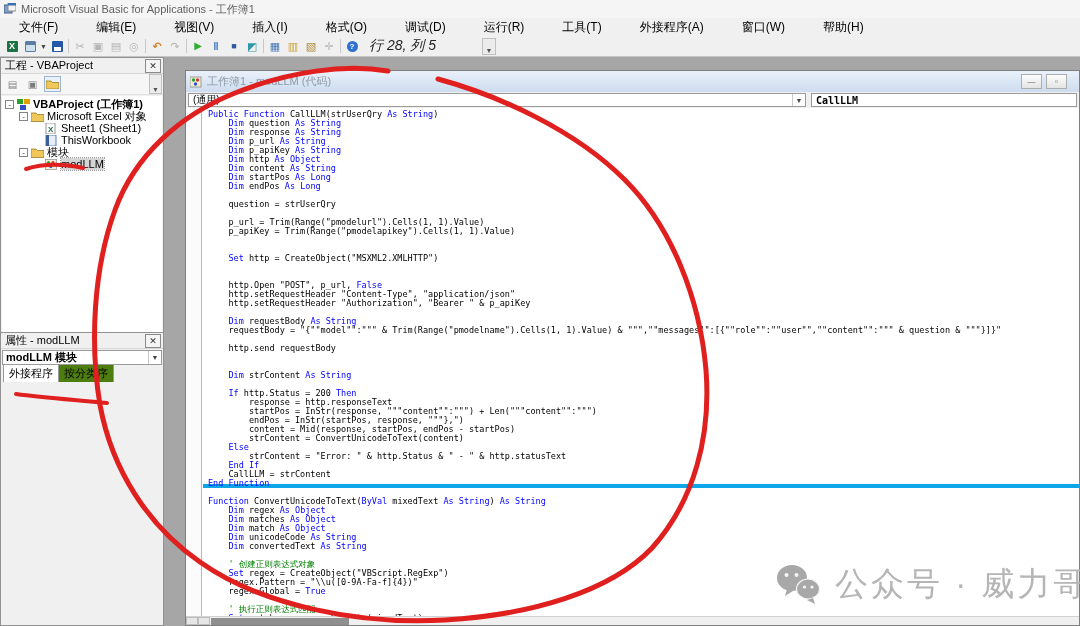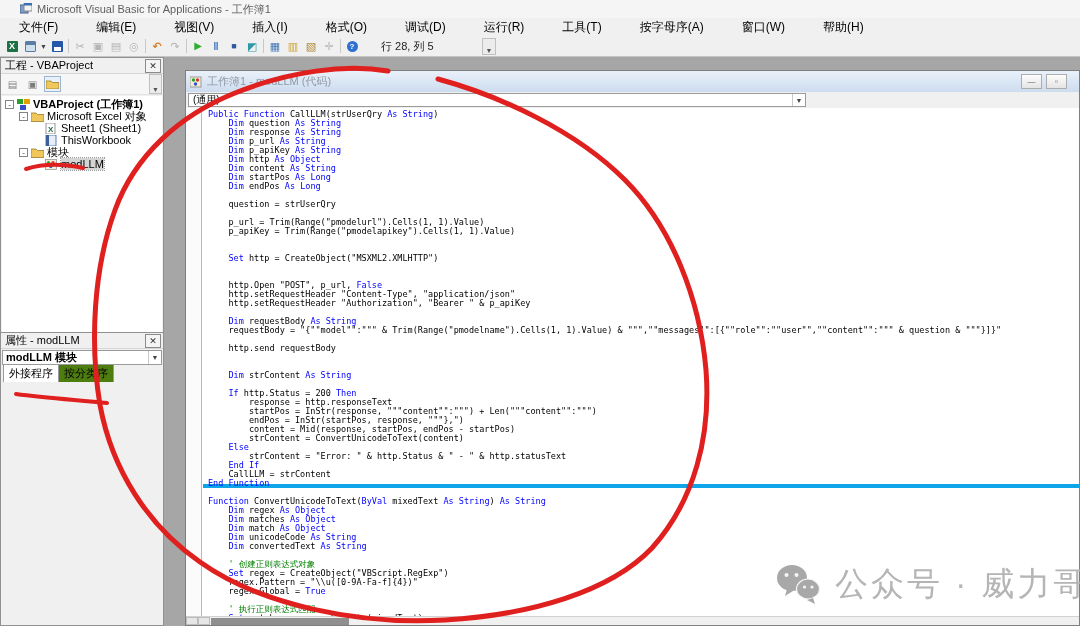--- a/index.html
+++ b/index.html
@@ -4,41 +4,41 @@
 <style>
   * { margin:0; padding:0; box-sizing:border-box; }
   html,body { width:1080px; height:626px; }
   body {
     position:relative; overflow:hidden;
     font-family:"Liberation Sans","DejaVu Sans",sans-serif;
     background:#a6a6a6; font-size:11px; color:#000;
   }
   
   .titlebar { position:absolute; left:0; top:0; width:100%; height:18px;
-    background:#f5f5f5; display:flex; align-items:center; padding-left:20px;
+    background:#f5f5f5; display:flex; align-items:center; padding-left:4px;
     font-size:11px; color:#5f5f5f; }
   .app-icon { width:12px; height:12px; margin-right:5px; }
   .menubar { position:absolute; left:0; top:18px; width:100%; height:18px;
     background:#f0f0f0; display:flex; align-items:center; font-size:12px; }
   .menubar span { padding:2px 19px; cursor:default; }
   .toolbar { position:absolute; left:0; top:36px; width:100%; height:21px;
     background:#f0f0f0; border-bottom:1px solid #c4c4c4;
     display:flex; align-items:center; padding-left:3px; }
   .tb { width:18px; height:17px; display:flex; align-items:center; justify-content:center;
     font-size:11px; line-height:1; }
   .tb-sep { width:1px; height:14px; background:#c8c8c8; margin:0 2px; }
   .box-ic { display:inline-block; width:11px; height:11px; border-radius:1px; }
   .excel-ic { background:#1e7145; color:#fff; font-size:9px; font-weight:bold; text-align:center; line-height:11px; }
   .form-ic { background:#cfe0ef; border:1px solid #5a7da3; }
   .form-ic::before { content:""; display:block; height:3px; background:#5a7da3; }
   .save-ic { background:#2458a8; position:relative; }
   .save-ic::after { content:""; position:absolute; left:2px; bottom:1px; width:7px; height:4px; background:#fff; }
   .help-ic { background:#2f6fd0; border-radius:50%; color:#fff; font-size:8px; font-weight:bold; text-align:center; line-height:11px; }
   .gray { color:#b5b5b5; }
-  .pos-label { margin-left:20px; font-size:11px; color:#222; white-space:pre; }
+  .pos-label { margin-left:8px; font-size:14px; color:#222; white-space:pre;font-style:italic; }
   .tb-overflow { position:absolute; left:482px; top:2px; width:14px; height:17px;
     background:#ececec; border:1px solid #c0c0c0; font-size:7px; color:#555;
     display:flex; align-items:flex-end; justify-content:center; }
   
   .panel { position:absolute; background:#f0f0f0; border:1px solid #919191; }
   .panel-title { height:16px; background:#f0f0f0; border-bottom:1px solid #d6d6d6;
     display:flex; align-items:center; padding:0 2px 0 4px; font-size:11px; }
   .close-x { margin-left:auto; width:16px; height:14px; border:1px solid #8a8a8a;
     background:#f4f4f4; font-size:9px; display:flex; align-items:center; justify-content:center; color:#333; }
   .proj-toolbar { height:21px; background:#f6f6f6; border-bottom:1px solid #e2e2e2;
@@ -116,21 +116,21 @@
 
 <div class="menubar" id="menubar">
     <span>文件(F)</span>
     <span>编辑(E)</span>
     <span>视图(V)</span>
     <span>插入(I)</span>
     <span>格式(O)</span>
     <span>调试(D)</span>
     <span>运行(R)</span>
     <span>工具(T)</span>
-    <span>按字母序(A)</span>
+    <span>外接程序(A)</span>
     <span>窗口(W)</span>
     <span>帮助(H)</span>
   </div>
 
 <div class="toolbar">
   <span class="tb">
       <span class="box-ic excel-ic">X</span>
     </span>
   <span class="tb">
       <span class="box-ic form-ic"></span>
@@ -262,20 +262,23 @@
     <span class="winbtns">
       <span class="win-btn">—</span>
       <span class="win-btn">▫</span>
     </span>
   </div>
   <div class="cw-combos">
     <span class="combo left">
       <span>(通用)</span>
       <span class="combo-arrow">▼</span>
     </span>
+    <span class="combo right">
+      <span>CallLLM</span>
+    </span>
   </div>
   <div class="code-area">
     <div class="margin-strip"></div>
     <div class="code-content" id="codecontent"><div class="code-line"><span class="k">Public Function</span><span class="n"> CallLLM(strUserQry </span><span class="k">As String</span><span class="n">)</span></div><div class="code-line"><span class="n">    </span><span class="k">Dim</span><span class="n"> question </span><span class="k">As String</span></div><div class="code-line"><span class="n">    </span><span class="k">Dim</span><span class="n"> response </span><span class="k">As String</span></div><div class="code-line"><span class="n">    </span><span class="k">Dim</span><span class="n"> p_url </span><span class="k">As String</span></div><div class="code-line"><span class="n">    </span><span class="k">Dim</span><span class="n"> p_apiKey </span><span class="k">As String</span></div><div class="code-line"><span class="n">    </span><span class="k">Dim</span><span class="n"> http </span><span class="k">As Object</span></div><div class="code-line"><span class="n">    </span><span class="k">Dim</span><span class="n"> content </span><span class="k">As String</span></div><div class="code-line"><span class="n">    </span><span class="k">Dim</span><span class="n"> startPos </span><span class="k">As Long</span></div><div class="code-line"><span class="n">    </span><span class="k">Dim</span><span class="n"> endPos </span><span class="k">As Long</span></div><div class="code-line">&nbsp;</div><div class="code-line"><span class="n">    question = strUserQry</span></div><div class="code-line">&nbsp;</div><div class="code-line"><span class="n">    p_url = Trim(Range("pmodelurl").Cells(1, 1).Value)</span></div><div class="code-line"><span class="n">    p_apiKey = Trim(Range("pmodelapikey").Cells(1, 1).Value)</span></div><div class="code-line">&nbsp;</div><div class="code-line">&nbsp;</div><div class="code-line"><span class="n">    </span><span class="k">Set</span><span class="n"> http = CreateObject("MSXML2.XMLHTTP")</span></div><div class="code-line">&nbsp;</div><div class="code-line">&nbsp;</div><div class="code-line"><span class="n">    http.Open "POST", p_url, </span><span class="k">False</span></div><div class="code-line"><span class="n">    http.setRequestHeader "Content-Type", "application/json"</span></div><div class="code-line"><span class="n">    http.setRequestHeader "Authorization", "Bearer " &amp; p_apiKey</span></div><div class="code-line">&nbsp;</div><div class="code-line"><span class="n">    </span><span class="k">Dim</span><span class="n"> requestBody </span><span class="k">As String</span></div><div class="code-line"><span class="n">    requestBody = "{""model"":""" &amp; Trim(Range("pmodelname").Cells(1, 1).Value) &amp; """,""messages"":[{""role"":""user"",""content"":""" &amp; question &amp; """}]}"</span></div><div class="code-line">&nbsp;</div><div class="code-line"><span class="n">    http.send requestBody</span></div><div class="code-line">&nbsp;</div><div class="code-line">&nbsp;</div><div class="code-line"><span class="n">    </span><span class="k">Dim</span><span class="n"> strContent </span><span class="k">As String</span></div><div class="code-line">&nbsp;</div><div class="code-line"><span class="n">    </span><span class="k">If</span><span class="n"> http.Status = 200 </span><span class="k">Then</span></div><div class="code-line"><span class="n">        response = http.responseText</span></div><div class="code-line"><span class="n">        startPos = InStr(response, """content"":""") + Len("""content"":""")</span></div><div class="code-line"><span class="n">        endPos = InStr(startPos, response, """},")</span></div><div class="code-line"><span class="n">        content = Mid(response, startPos, endPos - startPos)</span></div><div class="code-line"><span class="n">        strContent = ConvertUnicodeToText(content)</span></div><div class="code-line"><span class="n">    </span><span class="k">Else</span></div><div class="code-line"><span class="n">        strContent = "Error: " &amp; http.Status &amp; " - " &amp; http.statusText</span></div><div class="code-line"><span class="n">    </span><span class="k">End If</span></div><div class="code-line"><span class="n">    CallLLM = strContent</span></div><div class="code-line sep"><span class="k">End Function</span></div><div class="code-line">&nbsp;</div><div class="code-line"><span class="k">Function</span><span class="n"> ConvertUnicodeToText(</span><span class="k">ByVal</span><span class="n"> mixedText </span><span class="k">As String</span><span class="n">) </span><span class="k">As String</span></div><div class="code-line"><span class="n">    </span><span class="k">Dim</span><span class="n"> regex </span><span class="k">As Object</span></div><div class="code-line"><span class="n">    </span><span class="k">Dim</span><span class="n"> matches </span><span class="k">As Object</span></div><div class="code-line"><span class="n">    </span><span class="k">Dim</span><span class="n"> match </span><span class="k">As Object</span></div><div class="code-line"><span class="n">    </span><span class="k">Dim</span><span class="n"> unicodeCode </span><span class="k">As String</span></div><div class="code-line"><span class="n">    </span><span class="k">Dim</span><span class="n"> convertedText </span><span class="k">As String</span></div><div class="code-line">&nbsp;</div><div class="code-line"><span class="c">    ' 创建正则表达式对象</span></div><div class="code-line"><span class="n">    </span><span class="k">Set</span><span class="n"> regex = CreateObject("VBScript.RegExp")</span></div><div class="code-line"><span class="n">    regex.Pattern = "\\u([0-9A-Fa-f]{4})"</span></div><div class="code-line"><span class="n">    regex.Global = </span><span class="k">True</span></div><div class="code-line">&nbsp;</div><div class="code-line"><span class="c">    ' 执行正则表达式匹配</span></div><div class="code-line"><span class="n">    </span><span class="k">Set</span><span class="n"> matches = regex.Execute(mixedText)</span></div></div>
   </div>
   <div class="h-scroll">
     <span class="split-btn"></span>
     <span class="split-btn"></span>
     <span class="h-thumb"></span>
   </div>

